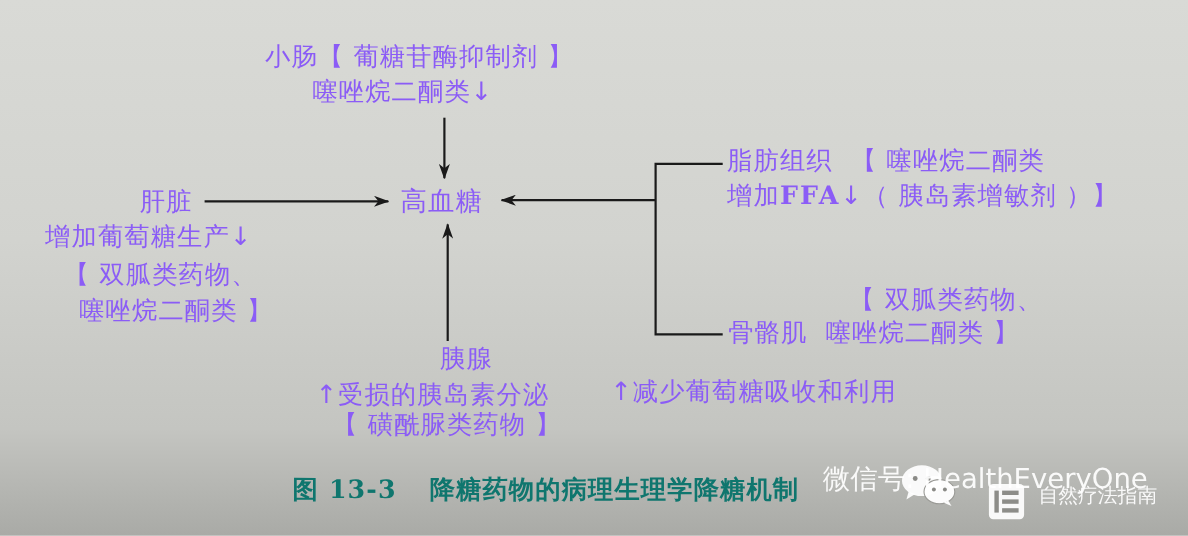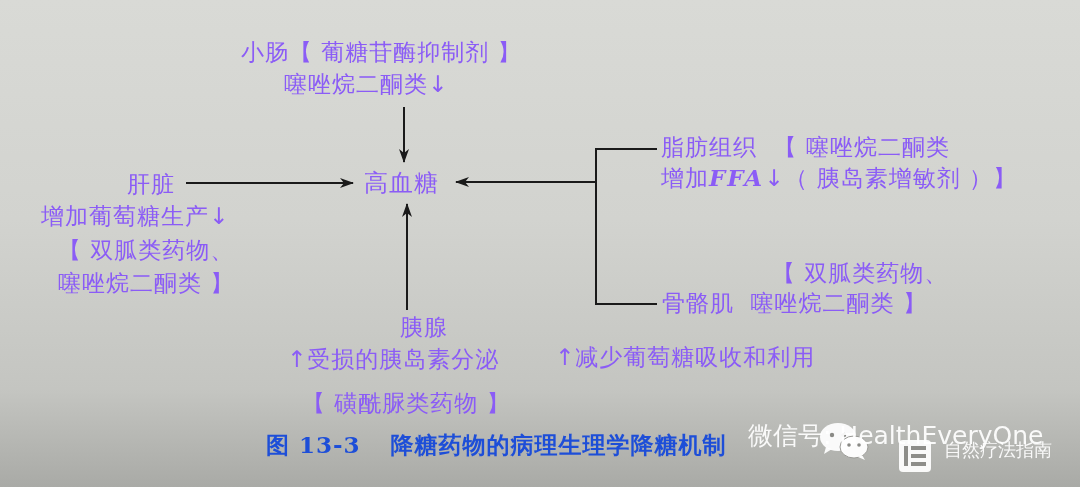--- a/index.html
+++ b/index.html
@@ -7,25 +7,25 @@
       width: 1080px; height: 487px; overflow: hidden; position: relative;
       background: linear-gradient(180deg, #d9dad6 0%, #d2d3cf 45%, #c4c5c1 80%, #a9aaa6 100%);
       font-family: "DejaVu Sans", "Liberation Sans", sans-serif;
       color: #1c1c1c;
     }
     .page { position: absolute; inset: 0; }
     .t {
       position: absolute; white-space: pre; font-size: 23px; line-height: 30px;
       letter-spacing: 1px; color: #8b5cf6;
     }
-    .serif { font-family: "DejaVu Serif", "Liberation Serif", serif; font-style: italic; }
+    .serif { font-family: "DejaVu Serif", "Liberation Serif", serif; }
     svg.lines { position: absolute; left: 0; top: 0; }
     .caption {
       position: absolute; left: 266px; top: 430px; font-size: 23px; font-weight: bold;
-      color: #1d4ed8; white-space: pre; letter-spacing: 1px;
+      color: #0f766e; white-space: pre; letter-spacing: 1px;
     }
     .caption .num { font-family: "DejaVu Serif", "Liberation Serif", serif; margin-right: 30px; }
     .wm-line {
       position: absolute; color: rgba(255,255,255,0.92); white-space: pre;
     }
     .wechat-icon { position: absolute; left: 818px; top: 421px; width: 52px; height: 40px; }
     .logo-box {
       position: absolute; left: 899px; top: 440px; width: 32px; height: 32px;
       background: rgba(255,255,255,0.92); border-radius: 4px;
     }
@@ -56,38 +56,38 @@
 
   <div>
     <div class="t" style="left:241px; top:37px;">小肠【 葡糖苷酶抑制剂 】</div>
     <div class="t" style="left:284px; top:69px;">噻唑烷二酮类↓</div>
   </div>
 
   <div>
     <div class="t" style="left:127px; top:169px;">肝脏</div>
     <div class="t" style="left:41px; top:201px;">增加葡萄糖生产↓</div>
     <div class="t" style="left:58px; top:235px;">【 双胍类药物、</div>
-    <div class="t" style="left:58px; top:268px;text-align:center;">噻唑烷二酮类 】</div>
+    <div class="t" style="left:72px; top:268px;text-align:center;">噻唑烷二酮类 】</div>
   </div>
 
   <div>
     <div class="t" style="left:661px; top:132px;">脂肪组织  【 噻唑烷二酮类</div>
     <div class="t" style="left:661px; top:163px;"><span>增加</span><span class="serif" style="font-weight:bold; letter-spacing:2px;">FFA</span><span>↓（ 胰岛素增敏剂 ）】</span></div>
   </div>
 
   <div>
     <div class="t" style="left:772px; top:258px;">【 双胍类药物、</div>
     <div class="t" style="left:662px; top:288px;">骨骼肌  噻唑烷二酮类 】</div>
     <div class="t" style="left:555px; top:318px;margin-top:24px;">↑减少葡萄糖吸收和利用</div>
   </div>
 
   <div>
     <div class="t" style="left:400px; top:312px;">胰腺</div>
     <div class="t" style="left:287px; top:344px;">↑受损的胰岛素分泌</div>
-    <div class="t" style="left:302px; top:388px;">【 磺酰脲类药物 】</div>
+    <div class="t" style="left:302px; top:372px;">【 磺酰脲类药物 】</div>
   </div>
 
   <div class="caption"><span class="num">图 13-3</span><span>降糖药物的病理生理学降糖机制</span></div>
 
   <svg class="wechat-icon" viewBox="0 0 52 40">
     <ellipse cx="20" cy="16" rx="18" ry="14" fill="rgba(255,255,255,0.93)"></ellipse>
     <path d="M8,26 L6,33 L14,28 Z" fill="rgba(255,255,255,0.93)"></path>
     <circle cx="14" cy="14" r="2.2" fill="#8a8a86"></circle>
     <circle cx="26" cy="14" r="2.2" fill="#8a8a86"></circle>
     <ellipse cx="36" cy="26" rx="14" ry="11" fill="rgba(255,255,255,0.96)" stroke="#9a9a96" stroke-width="1"></ellipse>

